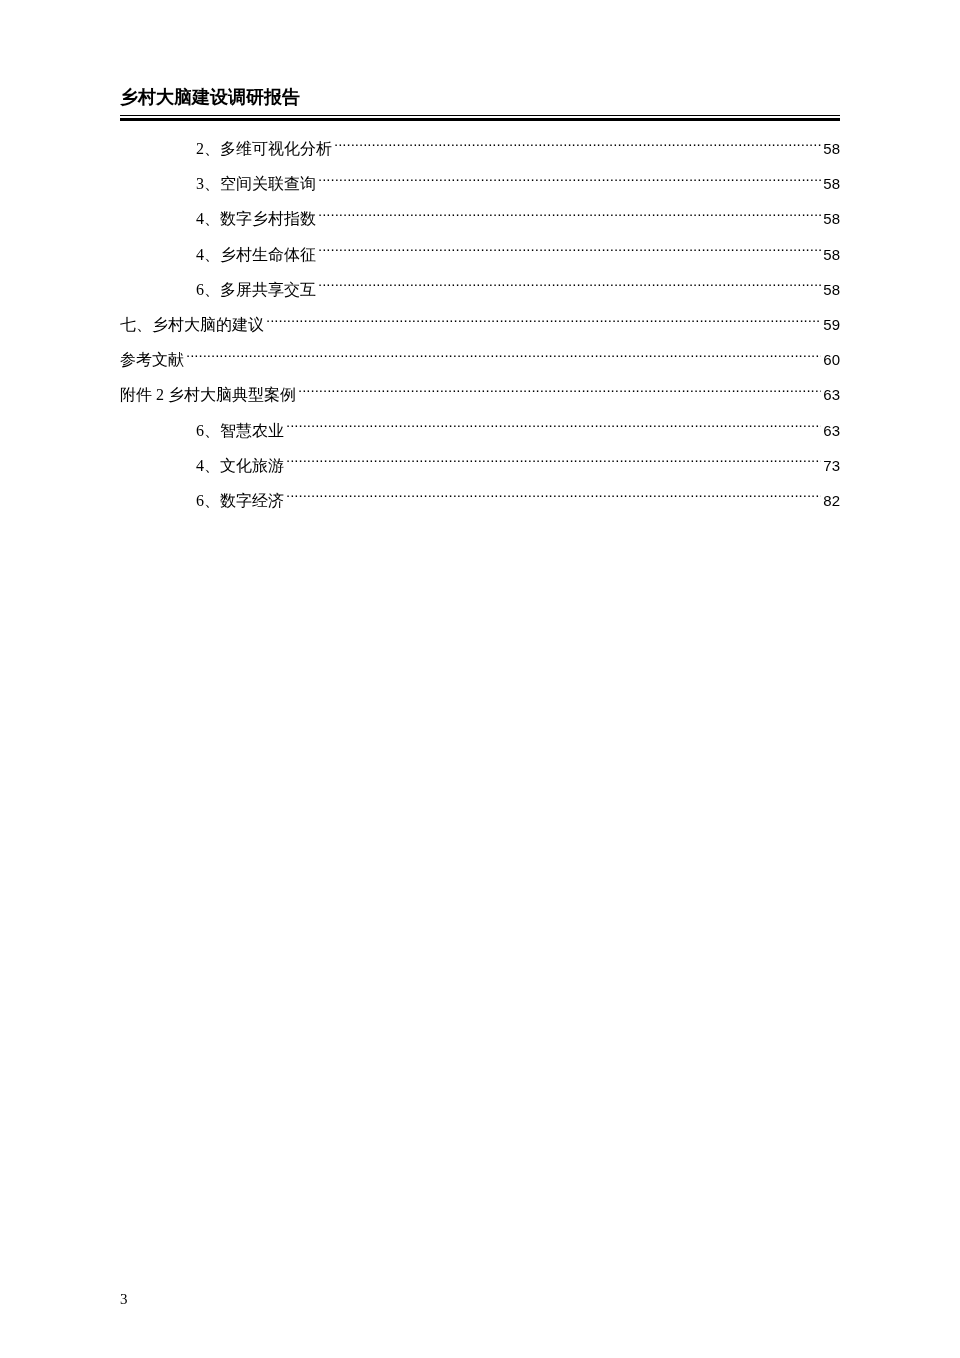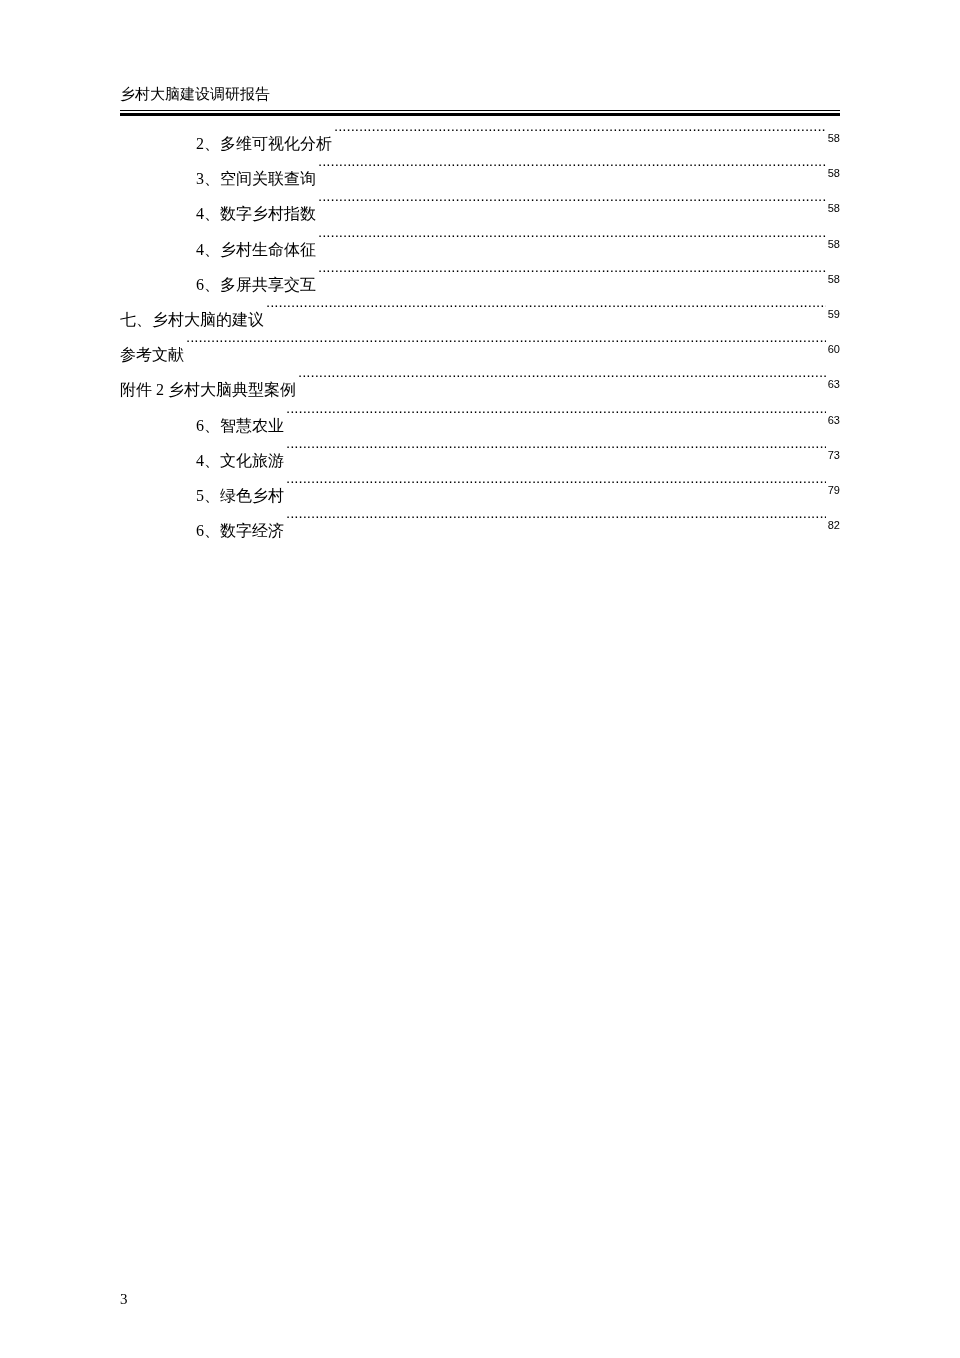--- a/index.html
+++ b/index.html
@@ -15,22 +15,22 @@
       font-size: 16px;
       color: #000;
       padding: 85px 120px 60px 120px;
       position: relative;
     }
     .header {
       margin-bottom: 8px;
     }
     .header-title {
       font-family: "KaiTi", "STKaiti", serif;
-      font-size: 15px;
-      font-weight: normal;
+      font-size: 18px;
+      font-weight: bold;
       padding-bottom: 6px;
     }
     .header-divider {
       height: 4px;
       position: relative;
     }
     .header-divider::before {
       content: "";
       position: absolute;
       top: 0;
@@ -46,21 +46,21 @@
       left: 0;
       right: 0;
       height: 2.5px;
       background: #000;
     }
     .toc {
       margin-top: 12px;
     }
     .toc-entry {
       display: flex;
-      align-items: flex-start;
+      align-items: center;
       line-height: 2.2;
       white-space: nowrap;
     }
     .toc-entry.indent-1 {
       padding-left: 0;
     }
     .toc-entry.indent-2 {
       padding-left: 76px;
     }
     .toc-label {
@@ -79,21 +79,21 @@
       position: absolute;
       left: 0;
       bottom: 0;
       letter-spacing: 0px;
       font-size: 15px;
       color: #000;
     }
     .toc-page {
       flex: 0 0 auto;
       font-family: "Arial", sans-serif;
-      font-size: 11px;
+      font-size: 15px;
     }
     .page-number {
       position: absolute;
       bottom: 50px;
       left: 120px;
       font-family: "Times New Roman", serif;
       font-size: 15px;
     }
   </style>
 </head>
@@ -149,24 +149,19 @@
     <span class="toc-label">6、智慧农业</span>
     <span class="toc-dots"></span>
     <span class="toc-page">63</span>
   </div>
   <div class="toc-entry indent-2">
     <span class="toc-label">4、文化旅游</span>
     <span class="toc-dots"></span>
     <span class="toc-page">73</span>
   </div>
   <div class="toc-entry indent-2">
-    <span class="toc-label">5、绿色乡村</span>
-    <span class="toc-dots"></span>
-    <span class="toc-page">79</span>
-  </div>
-  <div class="toc-entry indent-2">
     <span class="toc-label">6、数字经济</span>
     <span class="toc-dots"></span>
     <span class="toc-page">82</span>
   </div>
 </div>
 
 <div class="page-number">3</div>
 
 </body></html>

